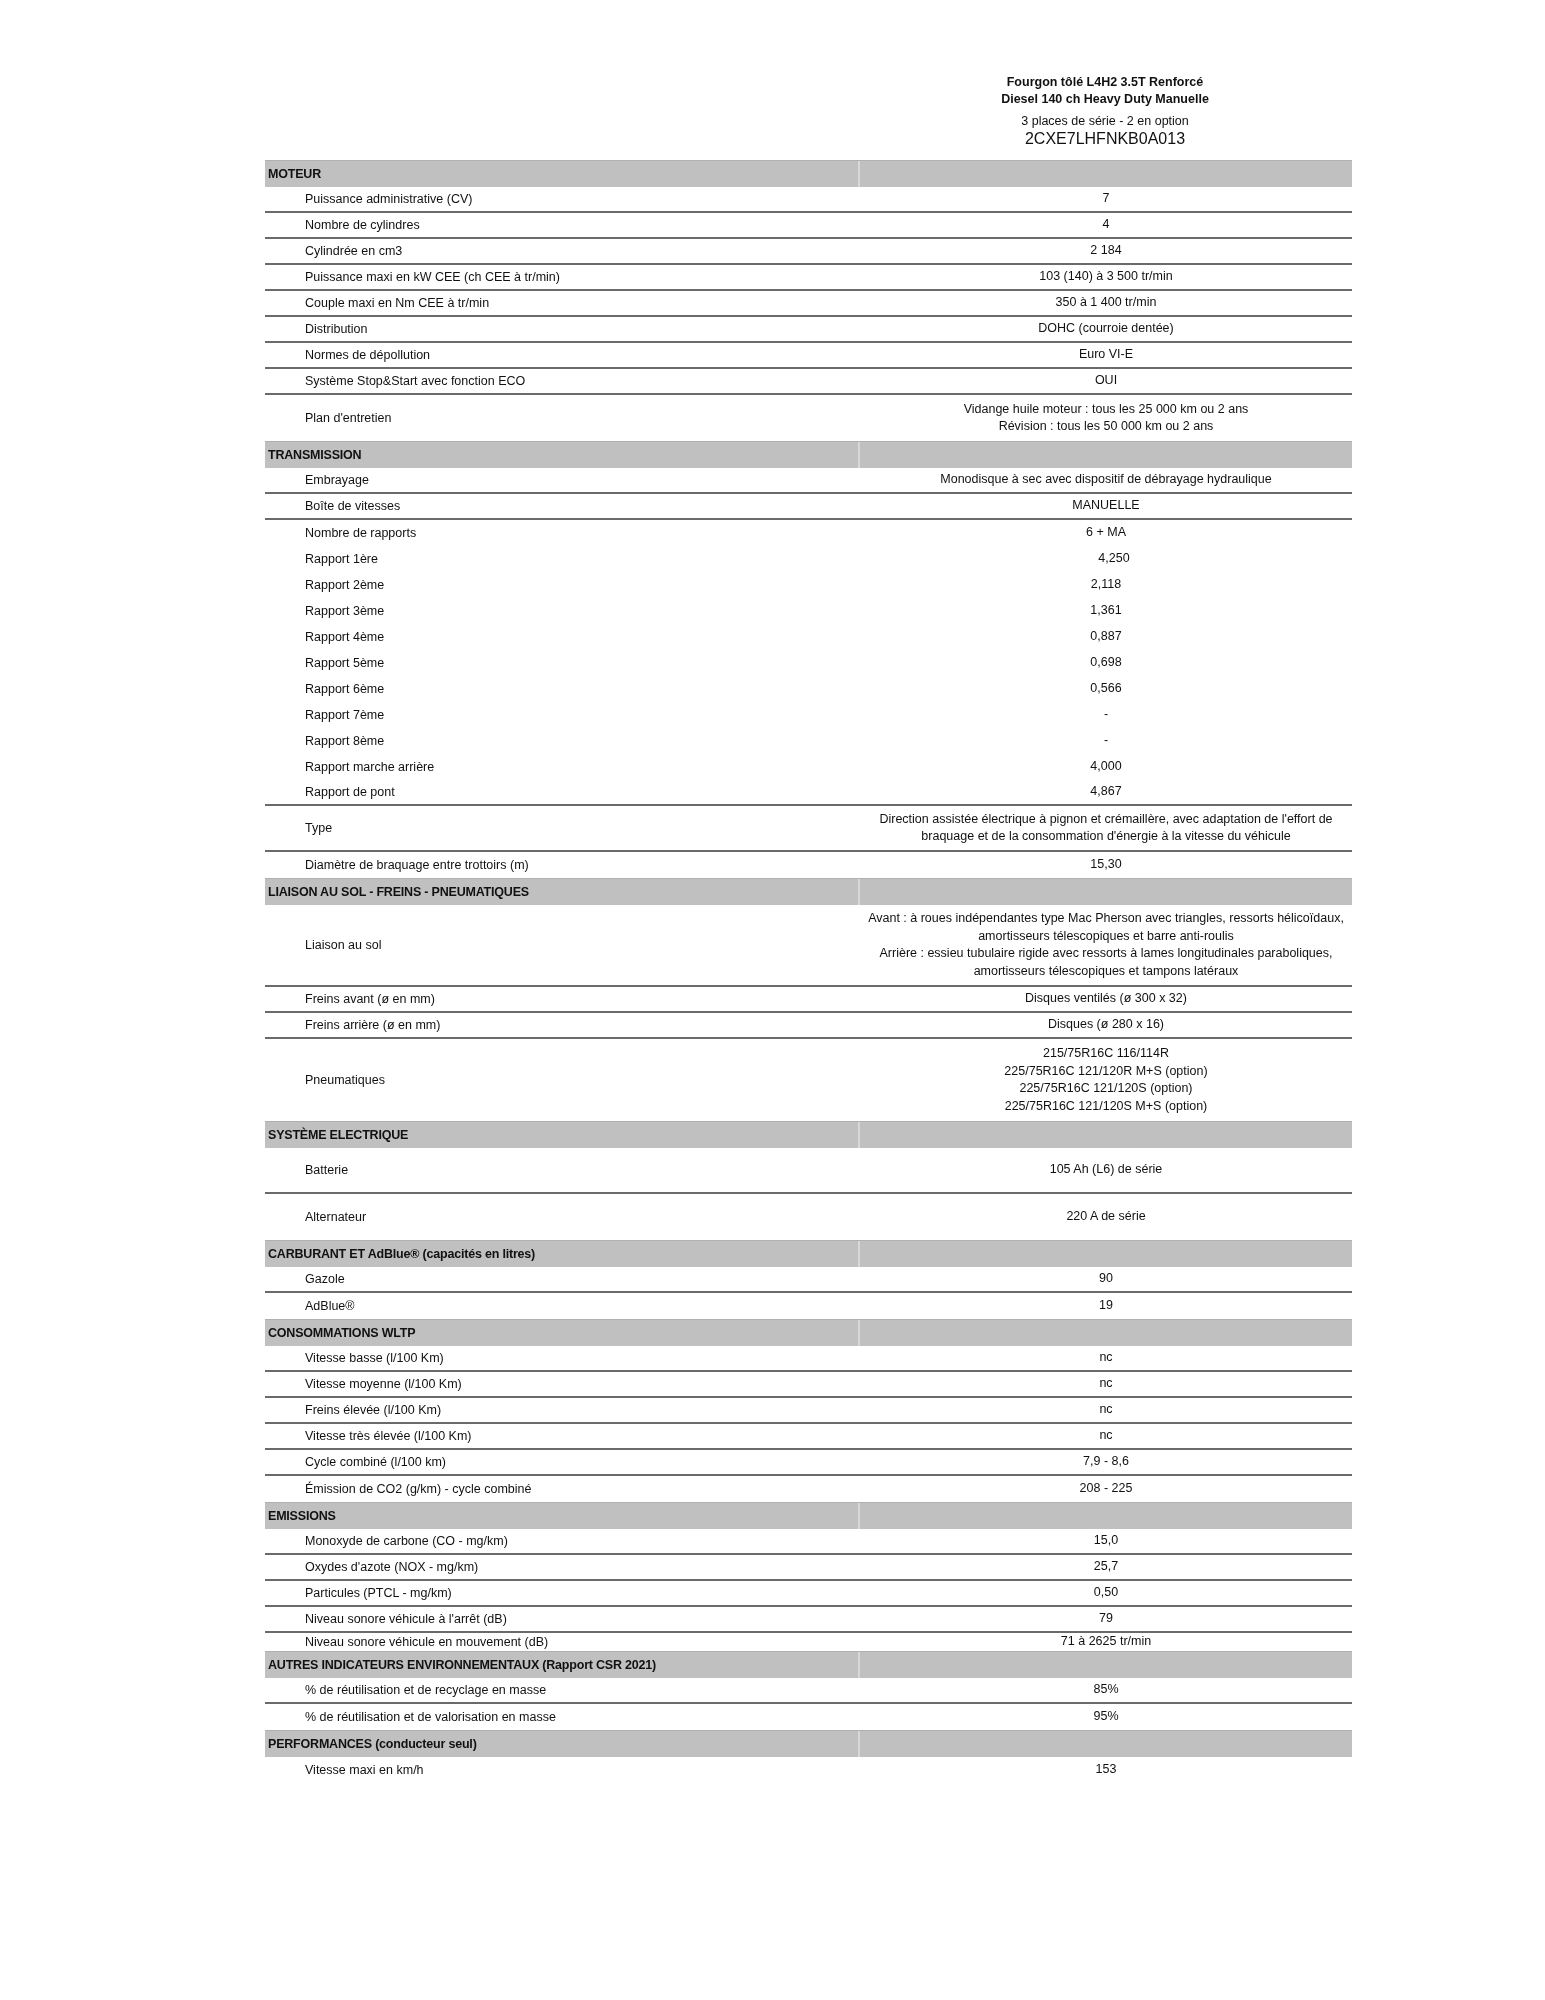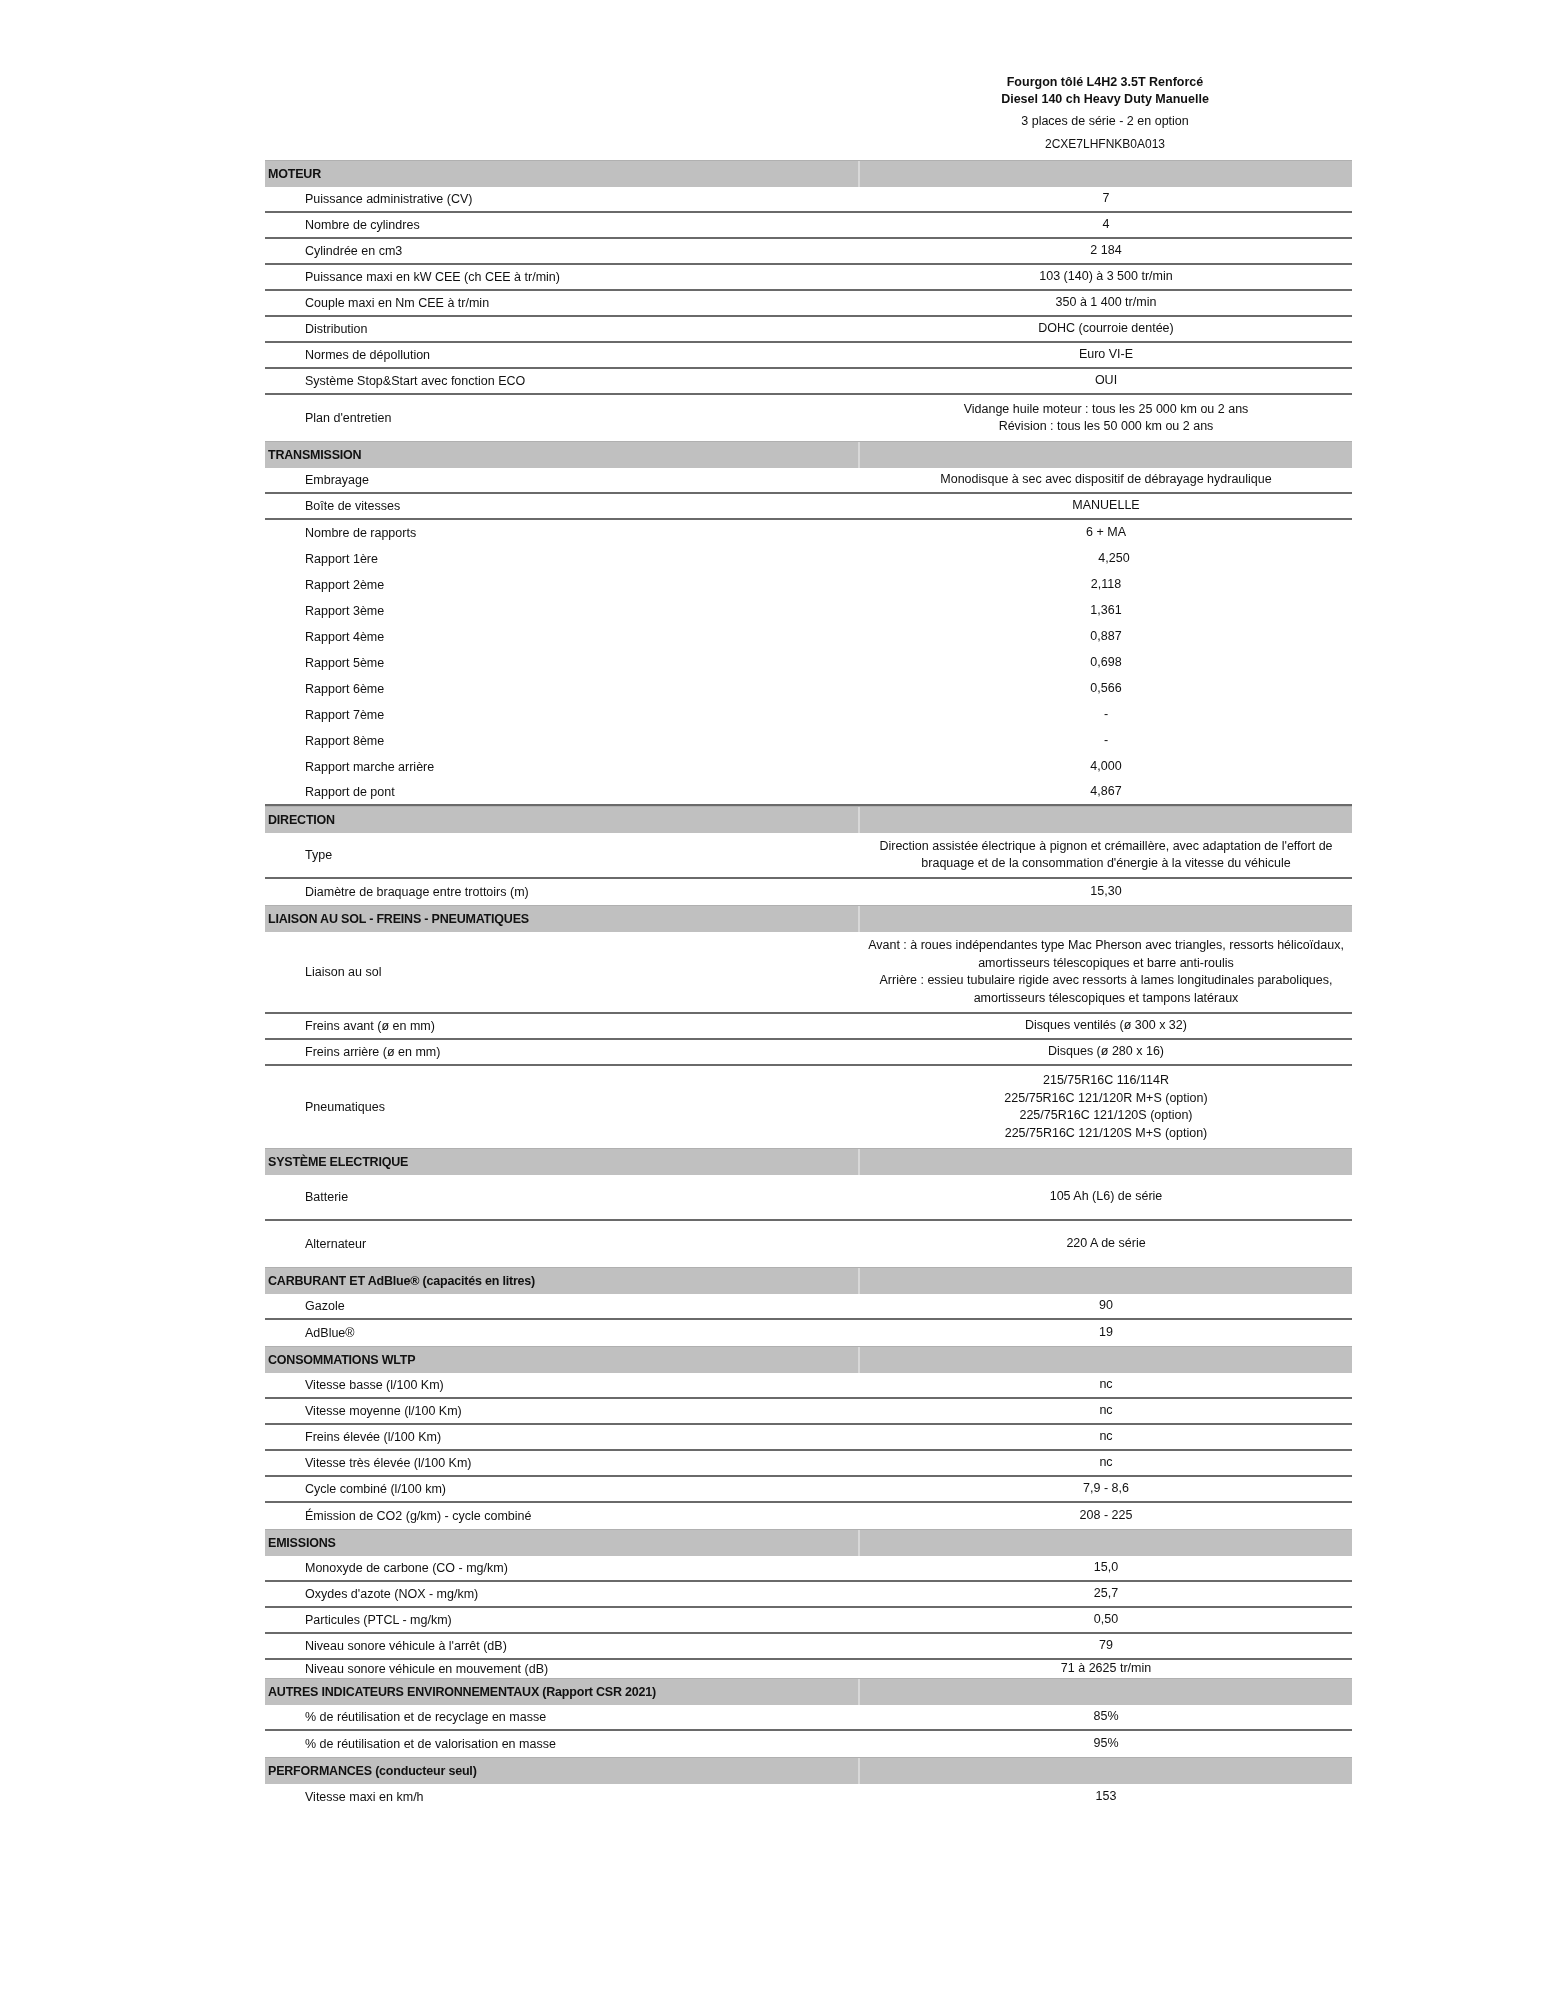--- a/index.html
+++ b/index.html
@@ -6,21 +6,21 @@
   body {
     width: 1545px; height: 2000px; position: relative; overflow: hidden;
     font-family: "Liberation Sans", sans-serif; color: #111;
   }
   .header-block {
     position: absolute; left: 858px; top: 74px; width: 494px;
     text-align: center;
   }
   .header-block .title-line { font-weight: bold; font-size: 12.5px; line-height: 17px; }
   .header-block .sub-line { font-size: 12.5px; line-height: 17px; margin-top: 5px; }
-  .header-block .code-line { font-size: 12px; line-height: 17px; margin-top: 6px; }
+  .header-block .code-line { font-size: 16px; line-height: 17px; }
 
   .spec-table {
     position: absolute; left: 265px; top: 160px; width: 1087px;
   }
   .section-header {
     display: flex; height: 26px; background: #c0c0c0;
     border-top: 1px solid #b0b0b0;
   }
   .section-header .sh-label {
     width: 593px; font-weight: bold; font-size: 12.5px; line-height: 26px;
@@ -187,25 +187,20 @@
       <div class="value">
         <span class="vline">4,000</span>
       </div>
     </div>
     <div class="row ruled" style="height: 26px;">
       <div class="label">Rapport de pont</div>
       <div class="value">
         <span class="vline">4,867</span>
       </div>
     </div>
-    <div class="section-header">
-      <div class="sh-label">DIRECTION</div>
-      <div class="sh-sep"></div>
-      <div class="sh-right"></div>
-    </div>
     <div class="row ruled" style="height: 46px;">
       <div class="label">Type</div>
       <div class="value">
         <span class="vline">Direction assistée électrique à pignon et crémaillère, avec adaptation de l'effort de</span>
         <span class="vline">braquage et de la consommation d'énergie à la vitesse du véhicule</span>
       </div>
     </div>
     <div class="row" style="height: 26px;">
       <div class="label">Diamètre de braquage entre trottoirs (m)</div>
       <div class="value">

